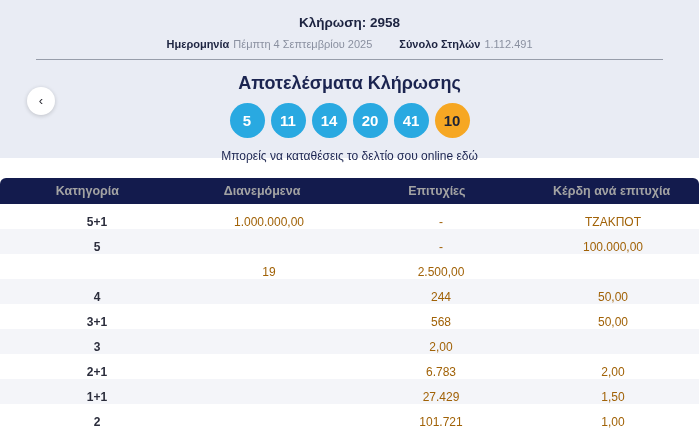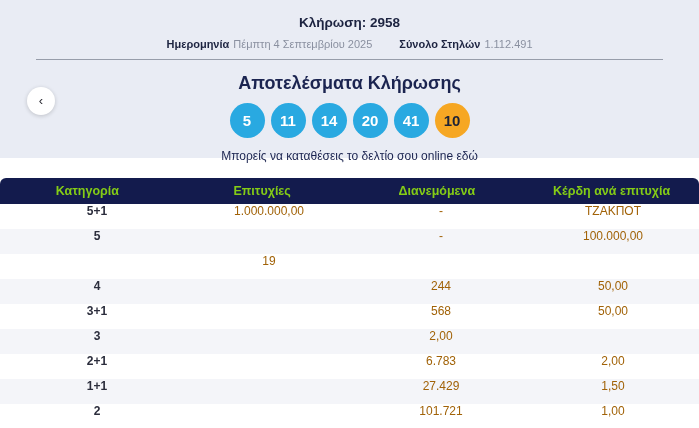--- a/index.html
+++ b/index.html
@@ -103,28 +103,28 @@
     width: 699px;
   }
   .t-header {
     display: flex;
     background: #131b4d;
     height: 26px;
     align-items: center;
     border-radius: 6px 6px 0 0;
   }
   .t-header .t-cell {
-    color: #84cc16;
+    color: #a3a3a3;
     font-weight: bold;
     font-size: 12.5px;
   }
   .t-row {
     display: flex;
     height: 25px;
-    align-items: flex-start;
+    align-items: flex-end;
     background: #ffffff;
     padding-left: 11px;
   }
   .t-row:nth-child(even) { background: #f4f5f9; }
   .t-cell {
     flex: 0 0 25%;
     text-align: center;
     font-size: 12px;
     color: #a16207;
     font-weight: 500;
@@ -161,40 +161,41 @@
   </div>
 </div>
 
 <button class="prev-btn">
   <span>‹</span>
 </button>
 
 <div class="results-table">
   <div class="t-header">
       <div class="t-cell">Κατηγορία</div>
+      <div class="t-cell">Διανεμόμενα</div>
       <div class="t-cell">Επιτυχίες</div>
-      <div class="t-cell">Διανεμόμενα</div>
       <div class="t-cell">Κέρδη ανά επιτυχία</div>
     </div>
   <div class="t-body">
       <div class="t-row">
         <div class="t-cell category">5+1</div>
         <div class="t-cell">1.000.000,00</div>
         <div class="t-cell">-</div>
         <div class="t-cell">ΤΖΑΚΠΟΤ</div>
       </div>
       <div class="t-row">
         <div class="t-cell category">5</div>
         <div class="t-cell"></div>
         <div class="t-cell">-</div>
         <div class="t-cell">100.000,00</div>
       </div>
       <div class="t-row">
         <div class="t-cell"></div>
         <div class="t-cell">19</div>
+        <div class="t-cell">2.500,00</div>
       </div>
       <div class="t-row">
         <div class="t-cell category">4</div>
         <div class="t-cell"></div>
         <div class="t-cell">244</div>
         <div class="t-cell">50,00</div>
       </div>
       <div class="t-row">
         <div class="t-cell category">3+1</div>
         <div class="t-cell"></div>

